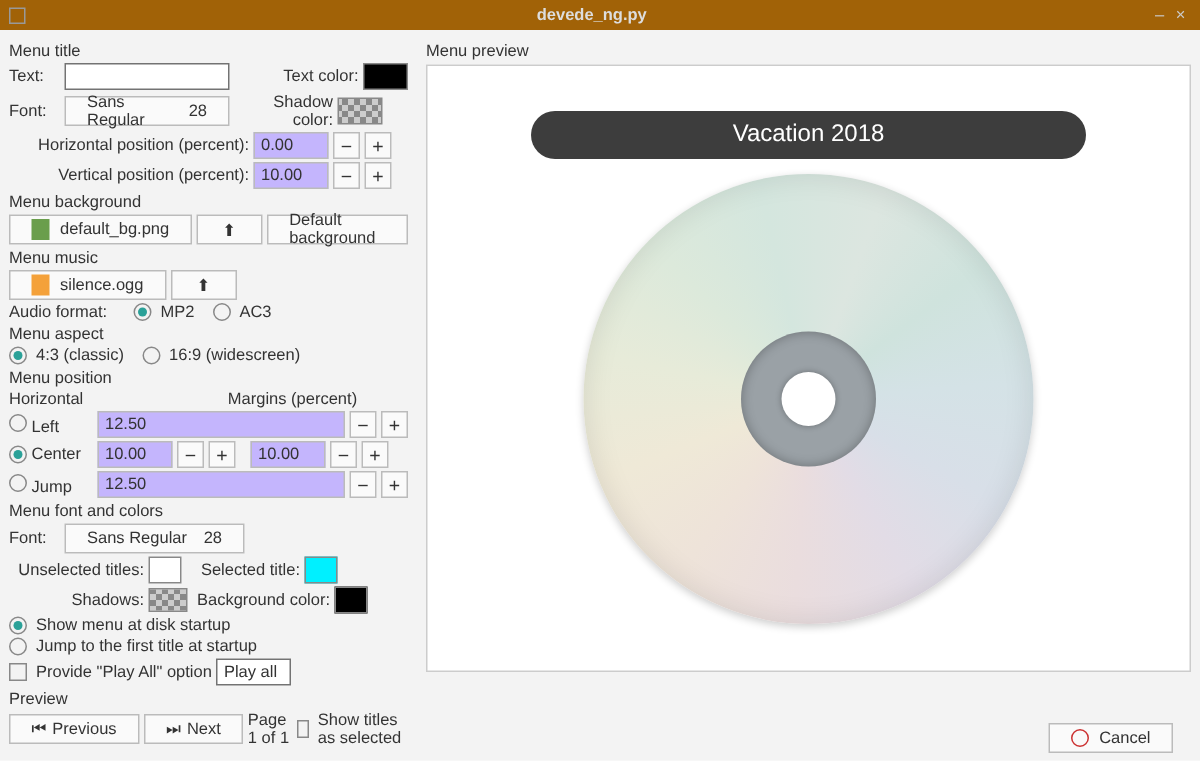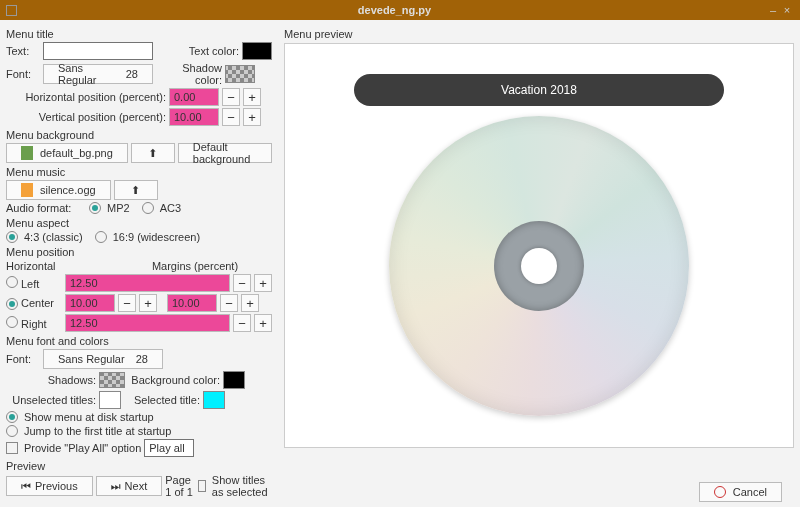--- a/index.html
+++ b/index.html
@@ -9,21 +9,21 @@
 .titlebar .title{flex:1;text-align:center;font-weight:bold;color:#ddd}
 .titlebar .wb{width:14px;text-align:center;color:#ccc}
 .main{display:flex;height:calc(100% - 20px);background:#f3f3f3}
 .left{width:278px;padding:5px 6px;overflow:hidden}
 .right{flex:1;padding:5px 6px}
 .sect{font-weight:normal;margin:3px 0 2px 0}
 .row{display:flex;align-items:center;margin:2px 0;gap:3px}
 .lbl{min-width:34px}
 .rjust{text-align:right}
 input[type=text]{border:1px solid #737373;background:#fff;height:18px;padding:0 4px;font-size:11px}
-.num{border:1px solid #bbb;background:#ec4899;height:18px;width:50px;padding:0 4px;text-align:left;display:inline-flex;align-items:center}
+.num{border:1px solid #bbb;background:#c4b5fd;height:18px;width:50px;padding:0 4px;text-align:left;display:inline-flex;align-items:center}
 .stepbtn{border:1px solid #bbb;background:#fafafa;width:18px;height:18px;display:inline-flex;align-items:center;justify-content:center;font-size:13px;cursor:pointer}
 .btn{border:1px solid #bbb;background:#fafafa;height:20px;padding:0 14px;display:inline-flex;align-items:center;gap:4px;cursor:pointer}
 .swatch{width:30px;height:18px;border:1px solid #888;cursor:pointer}
 .swatch.black{background:#000}
 .swatch.checker{background:repeating-conic-gradient(#888 0 25%,#ccc 0 50%) 50%/8px 8px}
 .swatch.white{background:#fff}
 .swatch.cyan{background:#00f0ff}
 .radio{width:12px;height:12px;border:1px solid #888;border-radius:50%;display:inline-flex;align-items:center;justify-content:center;margin-right:3px;cursor:pointer}
 .radio.on::after{content:"";width:6px;height:6px;background:#2aa198;border-radius:50%}
 .chk{width:12px;height:12px;border:1px solid #888;margin-right:3px;cursor:pointer;display:inline-block}
@@ -139,46 +139,46 @@
     <span style="width:56px"><span class="radio on"></span><span>Center</span></span>
     <span class="num">10.00</span>
     <span class="stepbtn">−</span>
     <span class="stepbtn">+</span>
     <span style="width:4px"></span>
     <span class="num">10.00</span>
     <span class="stepbtn">−</span>
     <span class="stepbtn">+</span>
   </div>
   <div class="grid3">
-    <span><span class="radio"></span><span>Right</span></span>
+    <span><span class="radio"></span><span>Jump</span></span>
     <span class="num" style="width:auto">12.50</span>
     <span class="stepbtn">−</span>
     <span class="stepbtn">+</span>
   </div>
 
   <div class="sect">Menu font and colors</div>
   <div class="row">
     <span class="lbl">Font:</span>
     <span class="btn" style="width:120px;justify-content:space-between">
       <span>Sans Regular</span>
           <span>28</span>
     </span>
   </div>
   <div class="row">
+    <span style="width:90px" class="rjust">Unselected titles:</span>
+    <span class="swatch white" style="width:22px"></span>
+    <span style="width:76px" class="rjust">Selected title:</span>
+    <span class="swatch cyan" style="width:22px"></span>
+  </div>
+  <div class="row">
     <span style="width:90px" class="rjust">Shadows:</span>
     <span class="small-checker"></span>
     <span style="width:92px" class="rjust">Background color:</span>
     <span class="swatch black" style="width:22px"></span>
   </div>
-  <div class="row">
-    <span style="width:90px" class="rjust">Unselected titles:</span>
-    <span class="swatch white" style="width:22px"></span>
-    <span style="width:76px" class="rjust">Selected title:</span>
-    <span class="swatch cyan" style="width:22px"></span>
-  </div>
 
   <div class="row">
         <span class="radio on"></span>
         <span>Show menu at disk startup</span>
       </div>
   <div class="row">
         <span class="radio"></span>
         <span>Jump to the first title at startup</span>
       </div>
   <div class="row">
@@ -201,21 +201,21 @@
     <span class="chk"></span>
     <span>Show titles as selected</span>
   </div>
 
 </div>
 
 <div class="right">
   <div class="sect">Menu preview</div>
   <div class="preview">
     <div class="bar">
-      <span style="color:#fff;font-size:12px">Vacation 2018</span>
+      <span style="color:#fff;font-size:16px">Vacation 2018</span>
     </div>
     <div class="disc"></div>
   </div>
   <div class="footer">
     <span class="btn">
           <span class="radio" style="border-color:#c33"></span>
           <span>Cancel</span>
         </span>
   </div>
 </div>

